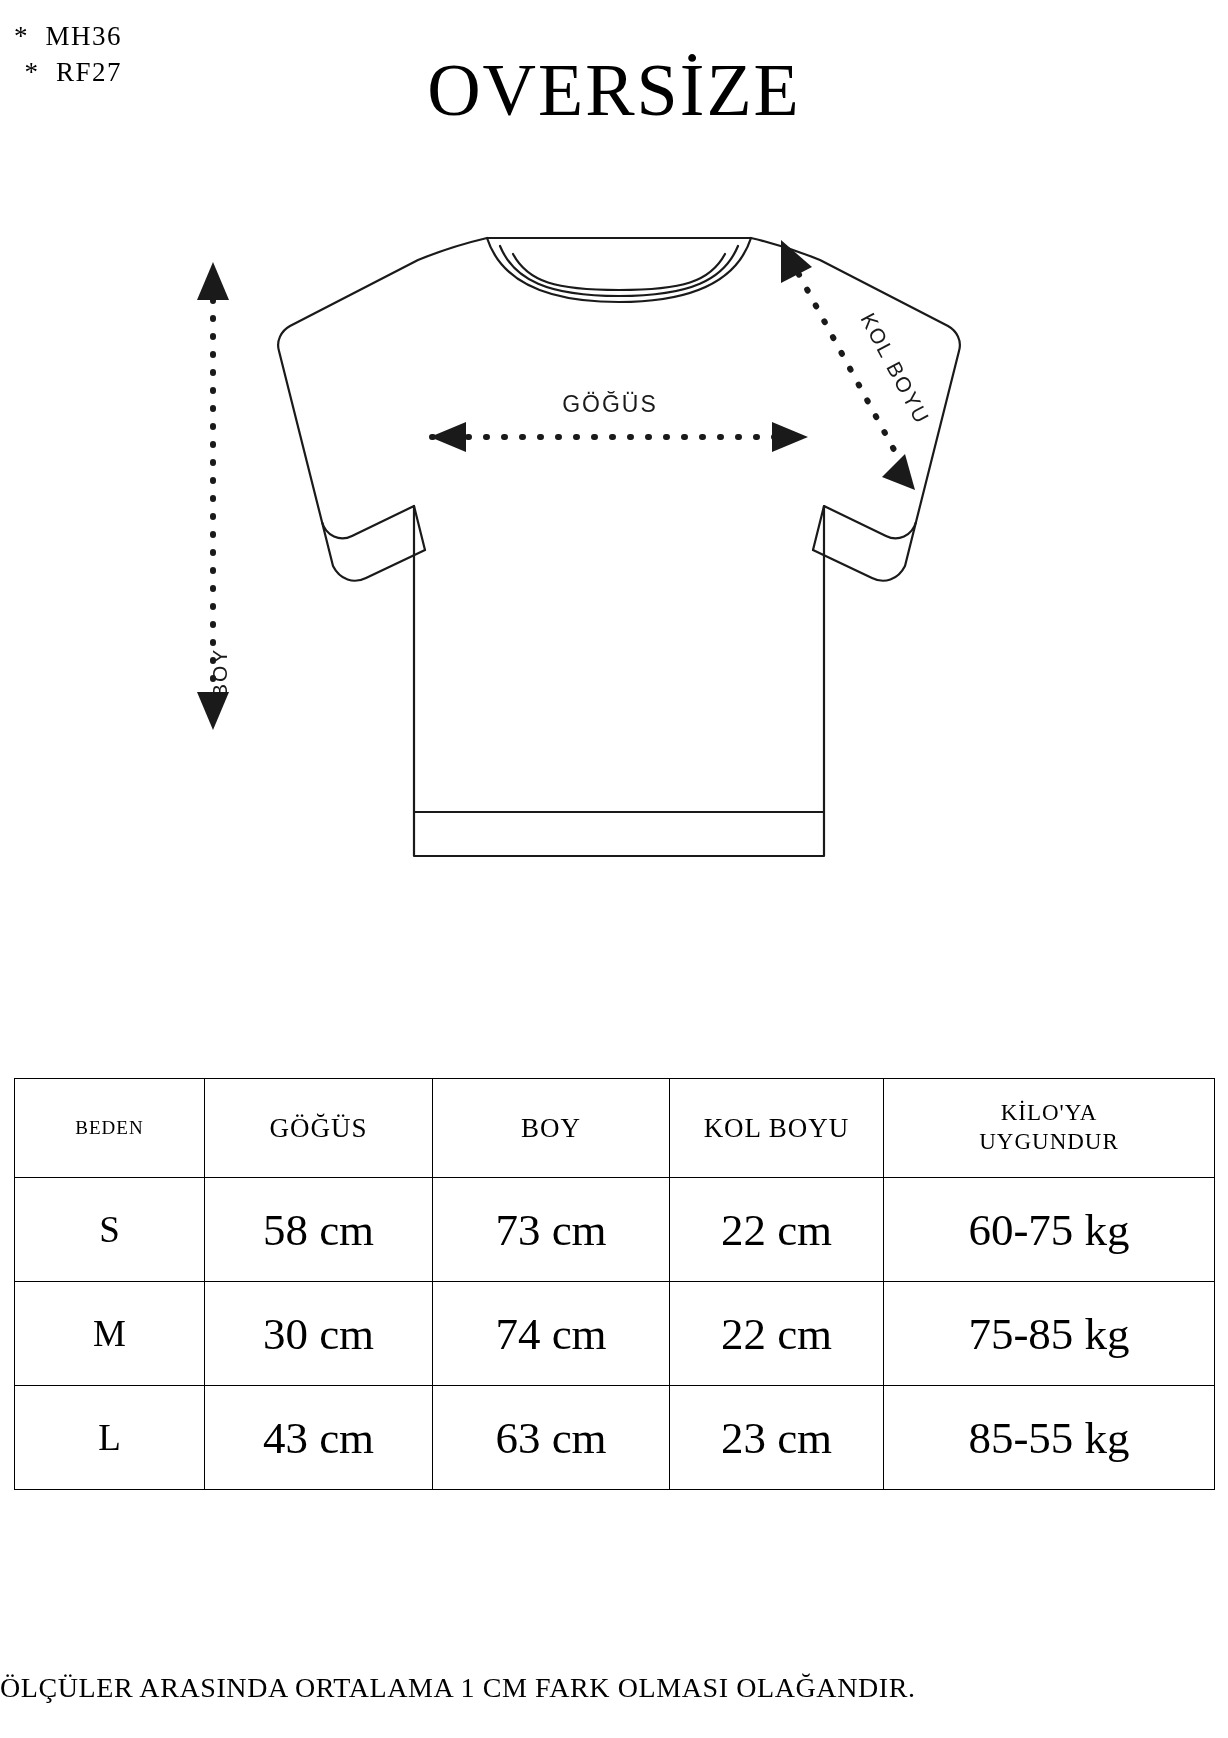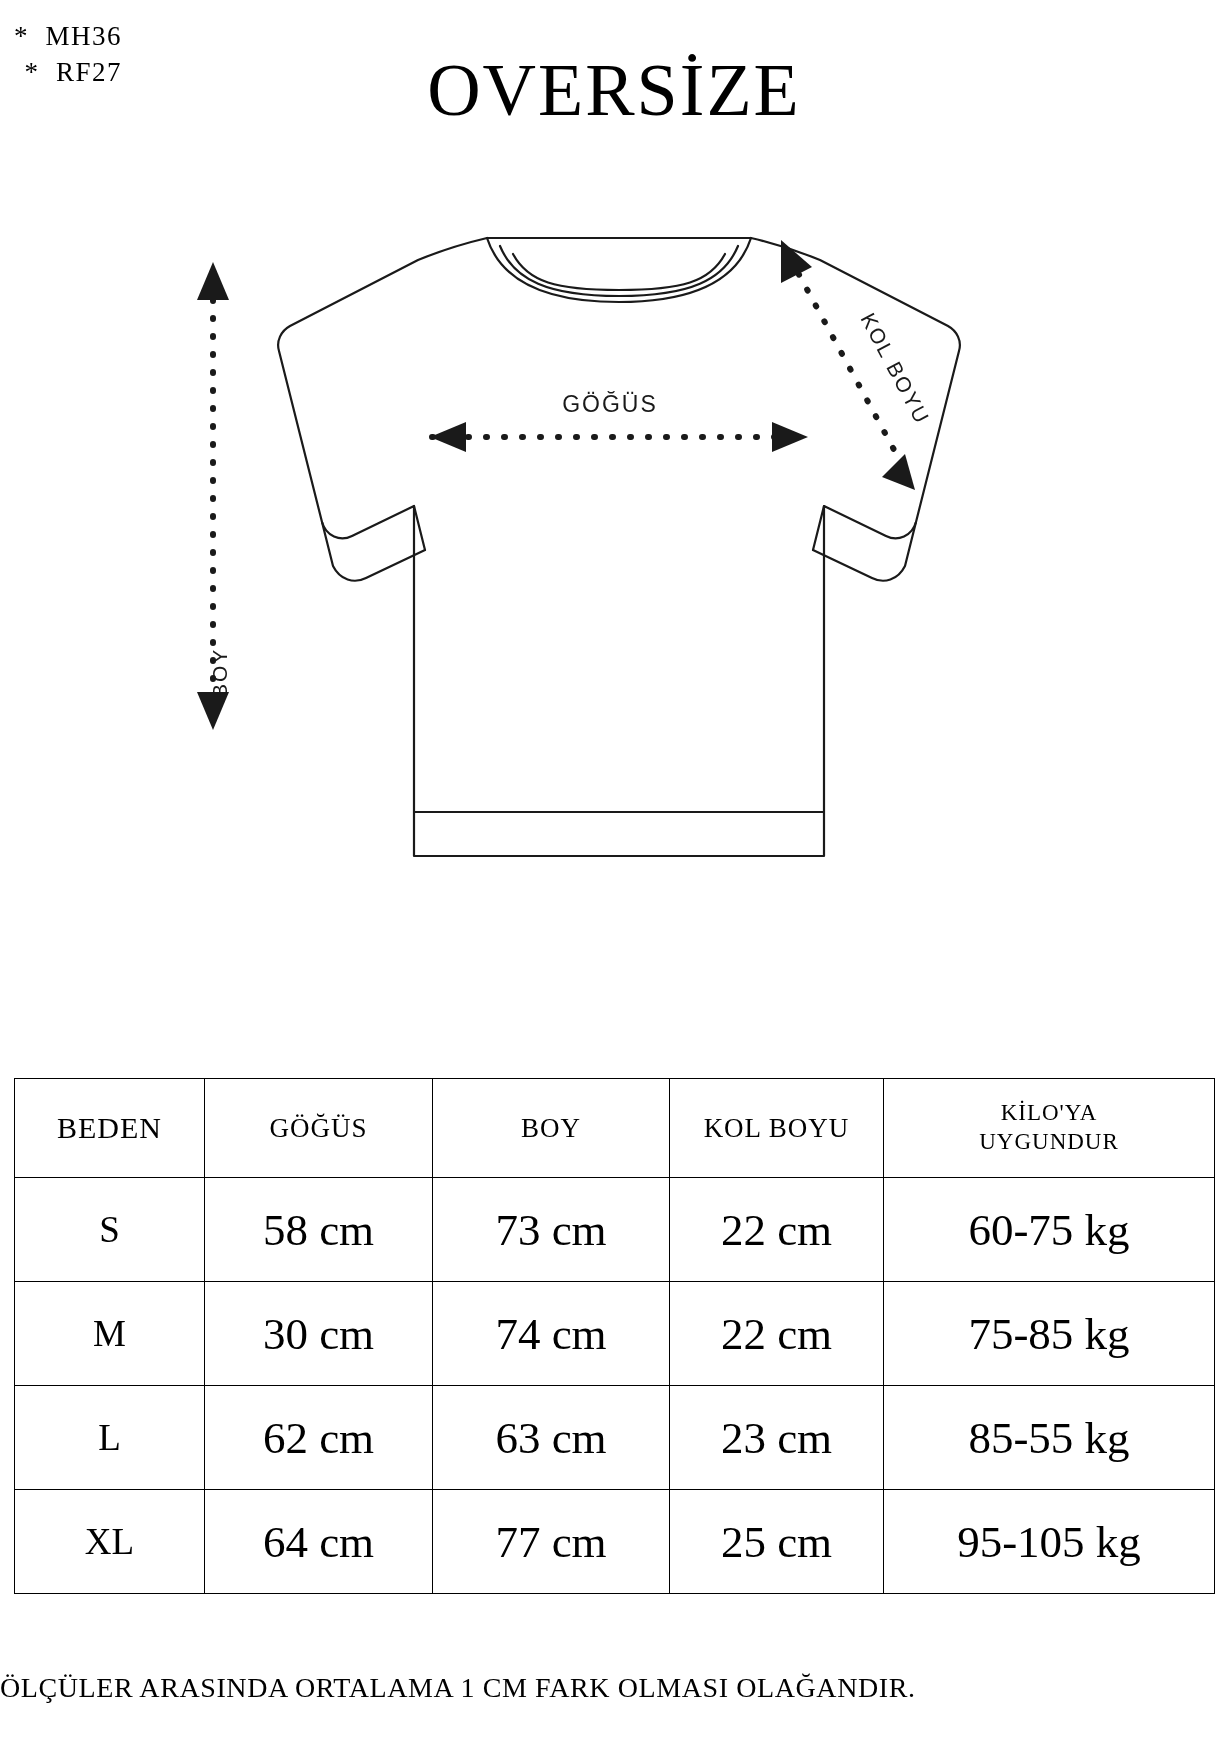--- a/index.html
+++ b/index.html
@@ -67,21 +67,21 @@
     text-align: center;
     font-family: "Liberation Serif", serif;
     font-weight: 400;
   }
   table.size-table thead th {
     height: 96px;
     font-size: 27px;
     letter-spacing: 1px;
     border-top-left-radius: 0;
   }
-  table.size-table thead th.hdr-beden { font-size: 30px; }
+  table.size-table thead th.hdr-beden { font-size: 19px; }
   table.size-table thead th.hdr-kilo { font-size: 23px; line-height: 1.25; }
   table.size-table tbody td {
     height: 101px;
     font-size: 45px;
   }
   table.size-table tbody td.size-cell {
     font-size: 37px;
   }
   
   thead th { position: relative; }
@@ -212,29 +212,22 @@
       </tr>
       <tr>
         <td class="size-cell">M</td>
         <td>30 cm</td>
         <td>74 cm</td>
         <td>22 cm</td>
         <td>75-85 kg</td>
       </tr>
       <tr>
         <td class="size-cell">L</td>
-        <td>62 cm</td>
+        <td>43 cm</td>
         <td>63 cm</td>
         <td>23 cm</td>
         <td>85-55 kg</td>
       </tr>
-      <tr>
-        <td class="size-cell">XL</td>
-        <td>64 cm</td>
-        <td>77 cm</td>
-        <td>25 cm</td>
-        <td>95-105 kg</td>
-      </tr>
     </tbody>
   </table>
 </div>
 
 <div id="footnote">ÖLÇÜLER ARASINDA ORTALAMA 1 CM FARK OLMASI OLAĞANDIR.</div>
 
 </body></html>

